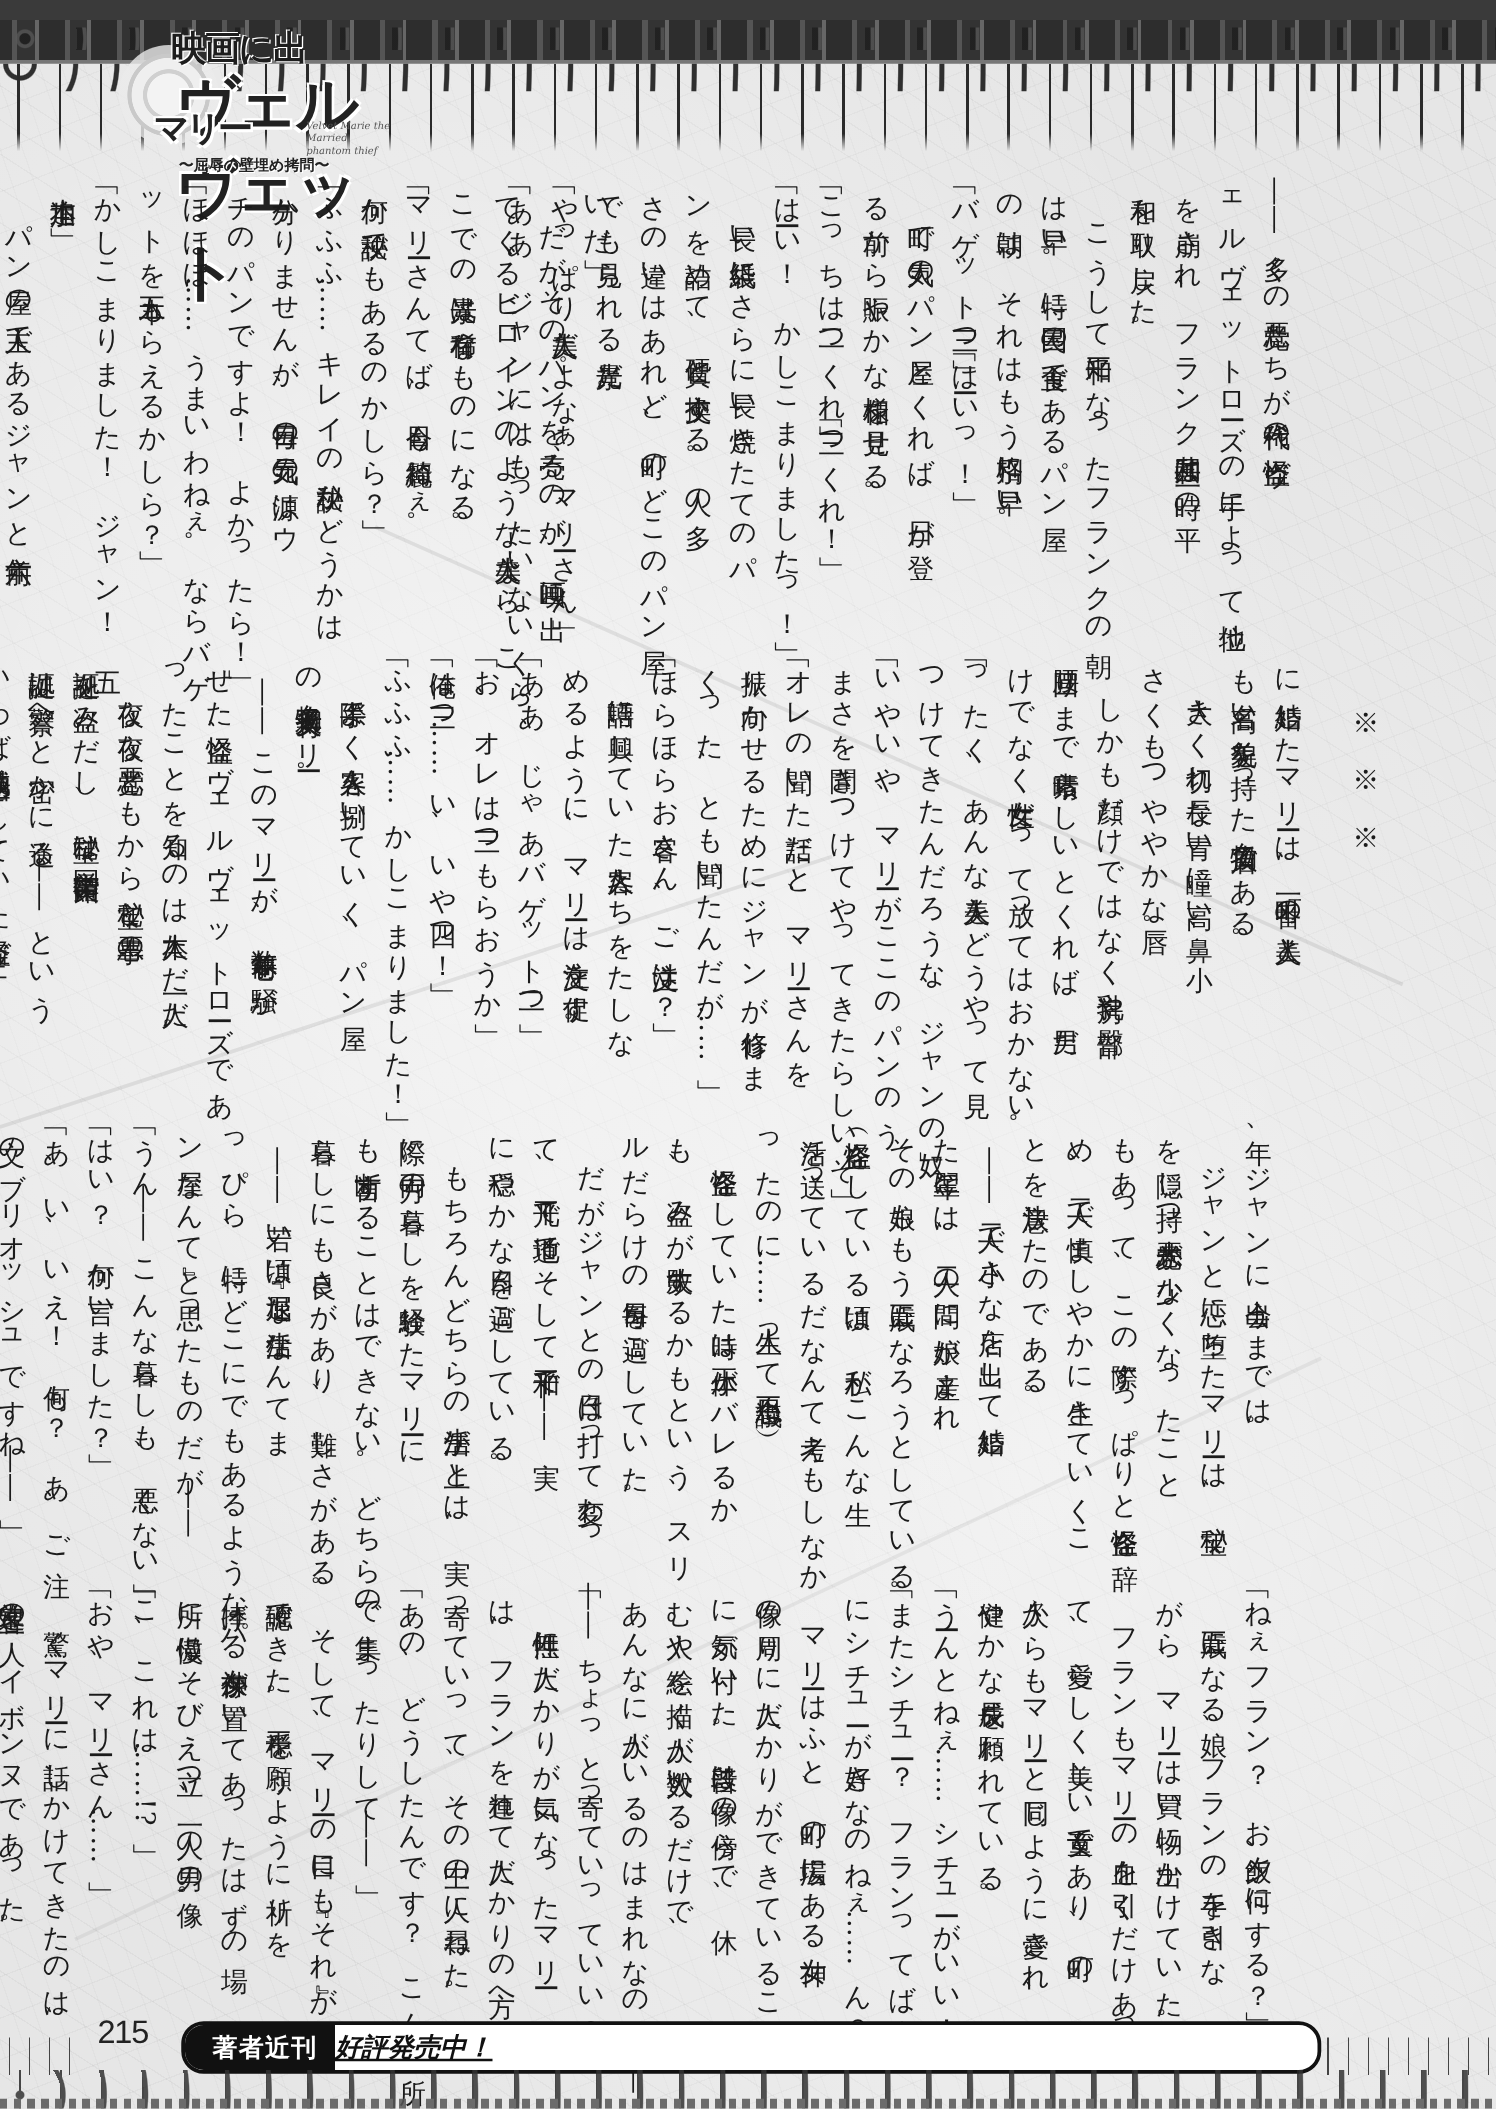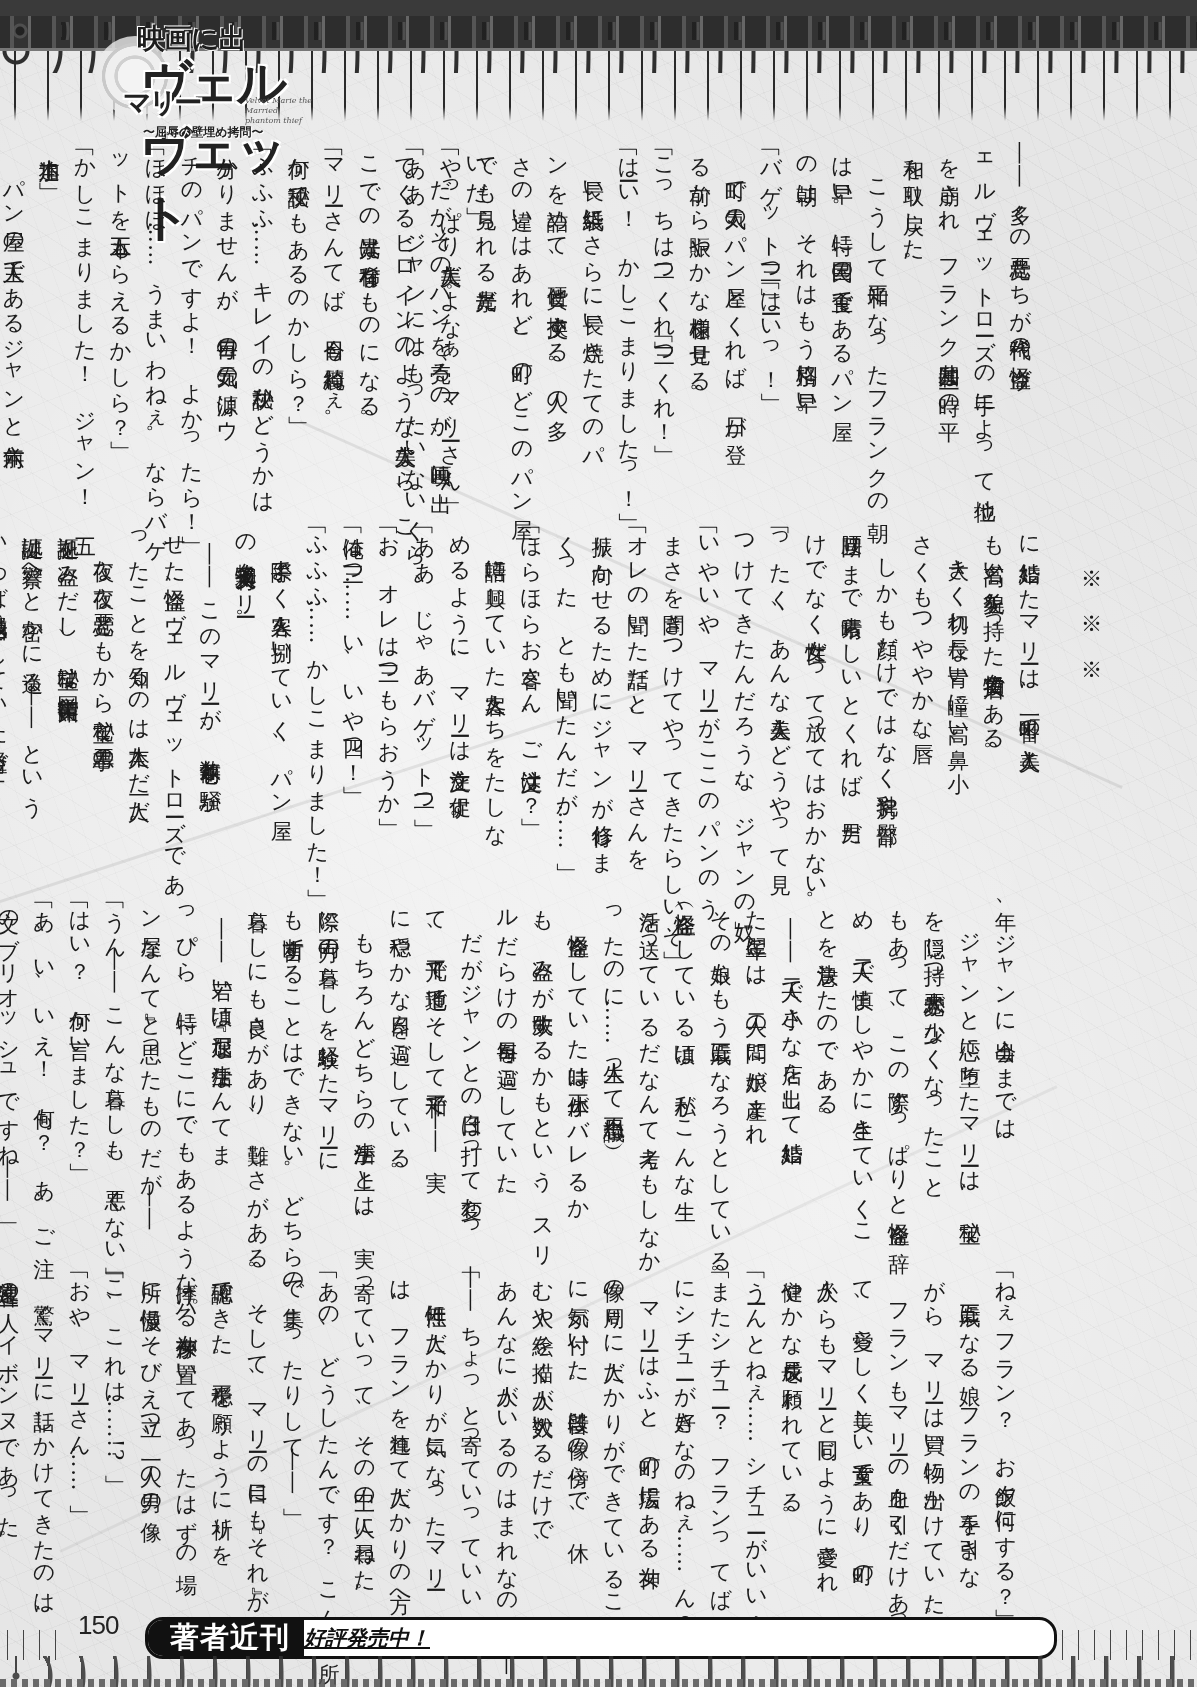--- a/index.html
+++ b/index.html
@@ -41,21 +41,21 @@
   
   .block{position:absolute;writing-mode:vertical-rl;font-size:21.6px;line-height:35.6px;
     letter-spacing:1.3px;font-family:"DejaVu Serif","Liberation Serif",serif;color:#1b1b1b;white-space:pre;}
   .block p{margin:0;}
   
   .page-num{position:absolute;left:78px;top:1610px;font-family:"Liberation Sans","DejaVu Sans",sans-serif;
     font-size:26px;color:#222;letter-spacing:-1px;}
   .promo{position:absolute;left:145px;top:1617px;width:906px;height:36px;border:3px solid #111;border-radius:18px;
     background:#fff;overflow:hidden;display:flex;align-items:center;}
   .promo-label{background:#111;color:#fff;height:100%;display:flex;align-items:center;padding:0 14px 0 22px;
-    font-family:"DejaVu Sans","Liberation Sans",sans-serif;font-weight:bold;font-size:29px;letter-spacing:1px;}
+    font-family:"DejaVu Sans","Liberation Sans",sans-serif;font-weight:bold;font-size:20px;letter-spacing:1px;}
   .promo-title{font-family:"DejaVu Sans","Liberation Sans",sans-serif;font-size:13px;color:#111;padding-left:12px;flex:1;white-space:nowrap;}
   .promo-status{font-family:"DejaVu Sans","Liberation Sans",sans-serif;font-weight:bold;font-style:italic;font-size:21px;
     padding-right:22px;color:#111;text-decoration:underline;}
   .bottom-fence{position:absolute;left:0;top:1656px;width:1197px;height:31px;
     background:
       repeating-radial-gradient(circle at 16px 20px,#333 0 3px,transparent 4px 33px),
       repeating-linear-gradient(90deg,transparent 0 15px,#2a2a2a 15px 17px,transparent 17px 33px);
     opacity:.85;}
   .bottom-fence::after{content:"";position:absolute;left:0;right:0;bottom:0;height:8px;
     background:repeating-linear-gradient(90deg,#555 0 6px,transparent 6px 11px);}
@@ -90,18 +90,18 @@
 <div class="block" id="b2" style="right:703px;top:142px;height:345px;"><p>いだ」</p><p>　だがそのパンを売るのが、映画に出</p><p>てくるヒロインのような美人なら、こ</p><p>こでの光景は稀有なものになる。</p><p>「マリーさんてば、今日も綺麗ねぇ。</p><p>何か秘訣でもあるのかしら？」</p><p>「ふふふ……キレイの秘訣かどうかは</p><p>分かりませんが、毎日の元気の源はウ</p><p>チのパンですよ！　よかったら！」</p><p>「ほほほ……うまいわねぇ。ならバゲ</p><p>ットを五本もらえるかしら？」</p><p>「かしこまりました！　ジャン！　五</p><p>本追加！」</p><p>　パン屋の主人であるジャンと六年前</p></div>
 <div class="block" id="b3" style="right:150px;top:520px;height:345px;"><p>に結婚したマリーは、町一番の美人と</p><p>も名高い美貌を持った名物店員である。</p><p>　大きく切れ長な青い瞳に高い鼻、小</p><p>さくもつややかな唇。</p><p>　しかも顔だけではなく乳房や臀部、</p><p>腰回りまで素晴らしいとくれば、男だ</p><p>けでなく女性だって放ってはおかない。</p><p>「ったく、あんな美人をどうやって見</p><p>つけてきたんだろうな、ジャンの奴」</p><p>「いやいや、マリーがここのパンのう</p><p>まさを聞きつけてやってきたらしいぞ」</p><p>「オレの聞いた話だと、マリーさんを</p><p>振り向かせるためにジャンが修行しま</p><p>くった、とも聞いたんだが……」</p><p>「ほらほらお客さん、ご注文は？」</p><p>　噂話に興じていた客人たちをたしな</p><p>めるように、マリーは注文を促す。</p><p>「ああ、じゃあバゲット二つ」</p><p>「お、オレは三つもらおうか」</p><p>「俺は三つ……い、いや四つ！」</p><p>「ふふふ……かしこまりました！」</p></div>
 <div class="block" id="b4" style="right:898px;top:520px;height:345px;"><p>　手際よく客人を捌いていく、パン屋</p><p>の名物美人女将マリー。</p><p>　――このマリーが、数年前巷を騒が</p><p>せた怪盗、ヴェルヴェットローズであ</p><p>ったことを知るのは本人ただ一人だ。</p><p>　夜な夜な悪党どもから秘宝と悪事の</p><p>証拠を盗みだし、秘宝は国営美術館に、</p><p>証拠は警察へと密かに送る――という</p><p>いわば義賊的生活をしていた怪盗ヴェ</p></div>
 <div class="block" id="b5" style="right:174px;top:895px;height:345px;"><p>年、ジャンに出会うまでは。</p><p>　ジャンと恋に堕ちたマリーは、秘宝</p><p>を隠し持つ大悪党が少なくなったこと</p><p>もあって、この際すっぱりと怪盗を辞</p><p>め、二人で慎ましやかに生きていくこ</p><p>とを決意したのである。</p><p>　――二人で小さな店を出して結婚し</p><p>た翌年には、二人の間に娘が産まれ、</p><p>その娘ももう五歳になろうとしている。</p><p>（怪盗をしている頃は、私がこんな生</p><p>活を送っているだなんて考えもしなか</p><p>ったのに……人生って不思議ね）</p><p>　怪盗をしていた時は正体がバレるか</p><p>も、盗みが失敗するかもという、スリ</p><p>ルだらけの毎日を過ごしていた。</p><p>　だがジャンとの日々は打って変わっ</p><p>て、平凡で地道でそして平和で――実</p><p>に穏やかな日々を過ごしている。</p></div>
 <div class="block" id="b6" style="right:815px;top:895px;height:345px;"><p>　もちろんどちらの生活が上とは、実</p><p>際に両方の暮らしを経験したマリーに</p><p>も断言することはできない。どちらの</p><p>暮らしにも良さがあり、難しさがある。</p><p>　――若い頃は『退屈な生活なんてま</p><p>っぴら、特にどこにでもあるようなパ</p><p>ン屋なんて』と思ったものだが――</p><p>「うん――こんな暮らしも、悪くない」</p><p>「はい？　何か言いました？」</p><p>「あ、い、いえ！　何も？　あ、ご注</p><p>文のブリオッシュですね――」</p></div>
 <div class="block" id="b7" style="right:174px;top:1265px;height:345px;"><p>「ねぇフラン？　お夕飯、何にする？」</p><p>　五歳になる娘、フランの手を引きな</p><p>がら、マリーは買い物に出かけていた。</p><p>　フランもマリーの血を引くだけあっ</p><p>て、愛らしく美しい童女であり、町の</p><p>人々からもマリーと同じように愛され、</p><p>健やかな成長を願われている。</p><p>「うーんとねぇ……シチューがいい！」</p><p>「またシチュー？　フランってば本当</p><p>にシチューが好きなのねぇ……ん？」</p><p>　マリーはふと、町の広場にある女神</p><p>像の周りに人だかりができていること</p><p>に気が付いた。普段は像の傍らで、休</p><p>む人や絵を描く人が数人いるだけで、</p><p>あんなに人がいるのはまれなのに――</p><p>「――ちょっと寄っていっていい？」</p><p>　無性に人だかりが気になったマリー</p><p>は、フランを連れて人だかりの方へと</p></div>
 <div class="block" id="b8" style="right:815px;top:1265px;height:345px;"><p>寄っていって、その中の一人に尋ねた。</p><p>「あの、どうしたんです？　こんな所</p><p>で集まったりして――」</p><p>　そして、マリーの目にも『それ』が</p><p>確認できた。平穏を願うように祈りを</p><p>捧げる女神像が置いてあったはずの場</p><p>所に傲慢にそびえ立つ、一人の男の像。</p><p>「こ、これは……!?」</p><p>「おや、マリーさん……」</p><p>　驚くマリーに話しかけてきたのは、</p><p>常連客の一人、イボンヌであった。</p></div>
 
 <div class="side-fence-l"></div>
 <div class="side-fence-r"></div>
-<div class="page-num">150</div>
+<div class="page-num">215</div>
 <div class="promo">
   <div class="promo-label">著者近刊</div>
   <div class="promo-status">好評発売中！</div>
 </div>
 <div class="bottom-fence"></div>
 
 </body></html>

